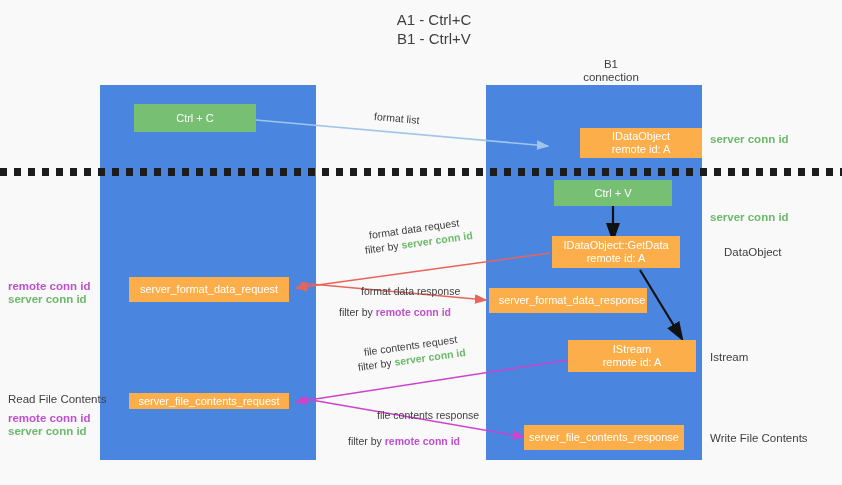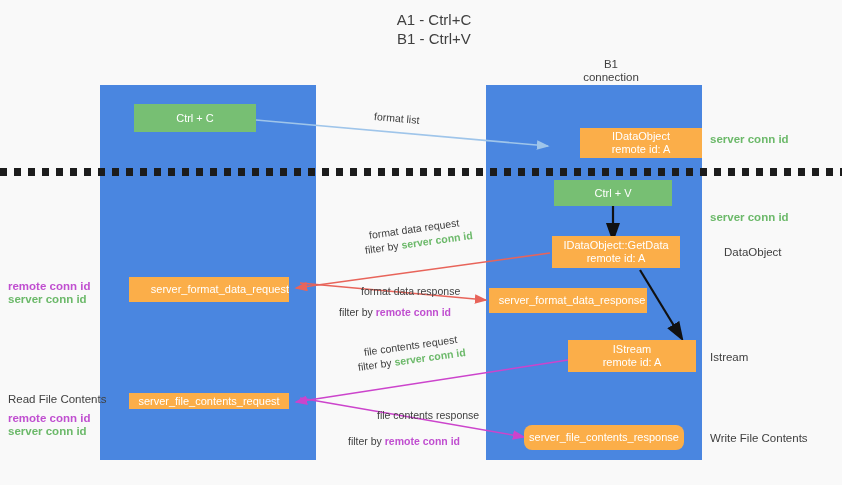--- a/index.html
+++ b/index.html
@@ -119,33 +119,33 @@
   <div class="node orange" style="left:552px; top:236px; width:128px; height:32px;">
     <span>IDataObject::GetData</span>
     <span>remote id: A</span>
   </div>
 
   <div class="node orange" style="left:568px; top:340px; width:128px; height:32px;">
     <span>IStream</span>
     <span>remote id: A</span>
   </div>
 
-  <div class="node orange" style="left:129px; top:277px; width:160px; height:25px;align-items:flex-end;">
+  <div class="node orange" style="left:129px; top:277px; width:160px; height:25px;">
     <span>server_format_data_request</span>
   </div>
 
   <div class="node orange" style="left:489px; top:288px; width:158px; height:25px;padding-left:8px;">
     <span>server_format_data_response</span>
   </div>
 
   <div class="node orange" style="left:129px; top:393px; width:160px; height:16px;">
     <span>server_file_contents_request</span>
   </div>
 
-  <div class="node orange" style="left:524px; top:425px; width:160px; height:25px;border-radius:8px;">
+  <div class="node orange" style="left:524px; top:425px; width:160px; height:25px;">
     <span>server_file_contents_response</span>
   </div>
 
   <div class="side-label green-txt" style="left:710px; top:132px;">server conn id</div>
   <div class="side-label green-txt" style="left:710px; top:210px;">server conn id</div>
   <div class="side-label" style="left:724px; top:245px;">DataObject</div>
   <div class="side-label" style="left:710px; top:350px;">Istream</div>
   <div class="side-label" style="left:710px; top:431px;">Write File Contents</div>
 
   <div class="side-label purple-txt" style="left:8px; top:279px;">remote conn id</div>

